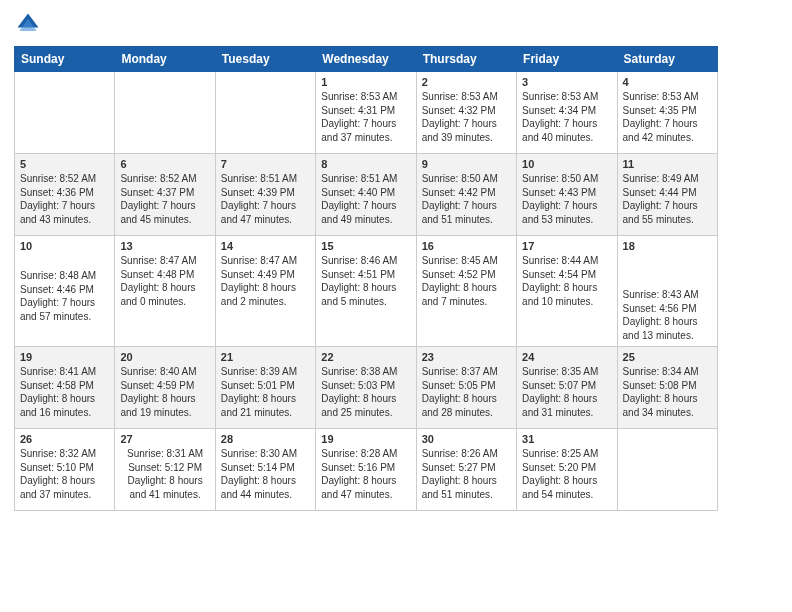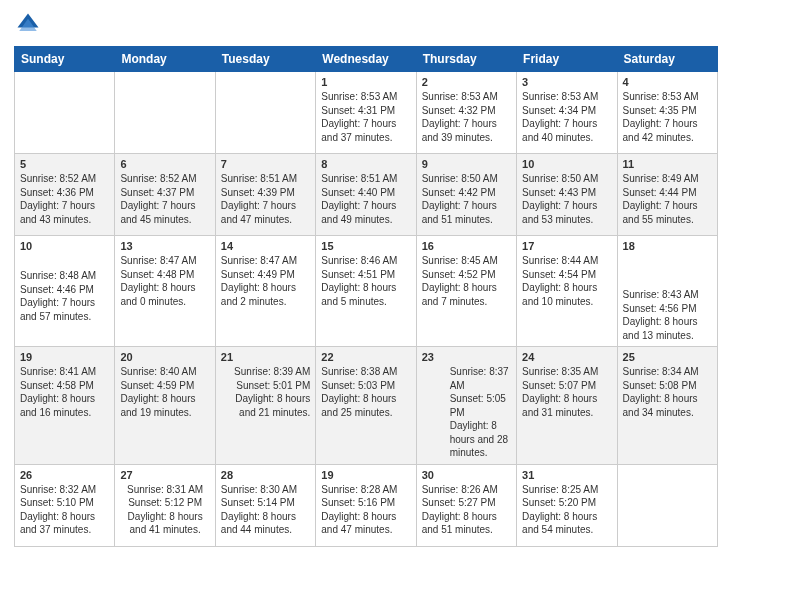--- a/index.html
+++ b/index.html
@@ -258,33 +258,33 @@
 Daylight: 8 hours and 16 minutes.</div>
           </td>
           <td>
             <span class="day-number">20</span>
             <div class="cell-text" style="white-space: pre-line;">Sunrise: 8:40 AM
 Sunset: 4:59 PM
 Daylight: 8 hours and 19 minutes.</div>
           </td>
           <td>
             <span class="day-number">21</span>
-            <div class="cell-text" style="white-space: pre-line; text-align: right;">Sunrise: 8:39 AM
+            <div class="cell-text" style="white-space: pre-line;">Sunrise: 8:39 AM
 Sunset: 5:01 PM
 Daylight: 8 hours and 21 minutes.</div>
           </td>
           <td>
             <span class="day-number">22</span>
             <div class="cell-text" style="white-space: pre-line;">Sunrise: 8:38 AM
 Sunset: 5:03 PM
 Daylight: 8 hours and 25 minutes.</div>
           </td>
           <td>
             <span class="day-number">23</span>
-            <div class="cell-text" style="white-space: pre-line; margin-left: 28px;">Sunrise: 8:37 AM
+            <div class="cell-text" style="white-space: pre-line;">Sunrise: 8:37 AM
 Sunset: 5:05 PM
 Daylight: 8 hours and 28 minutes.</div>
           </td>
           <td>
             <span class="day-number">24</span>
             <div class="cell-text" style="white-space: pre-line;">Sunrise: 8:35 AM
 Sunset: 5:07 PM
 Daylight: 8 hours and 31 minutes.</div>
           </td>
           <td>

